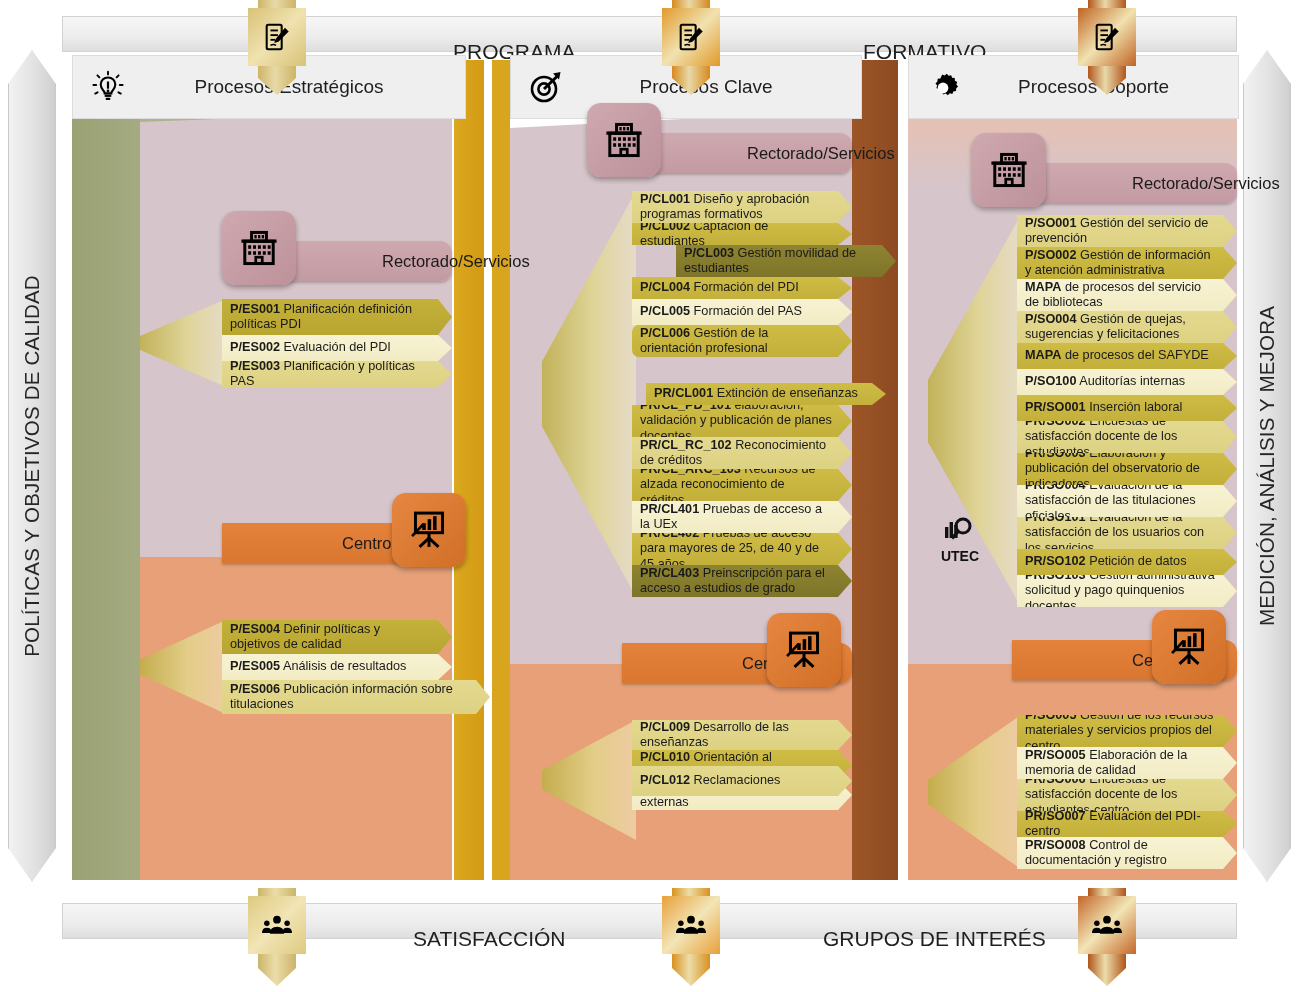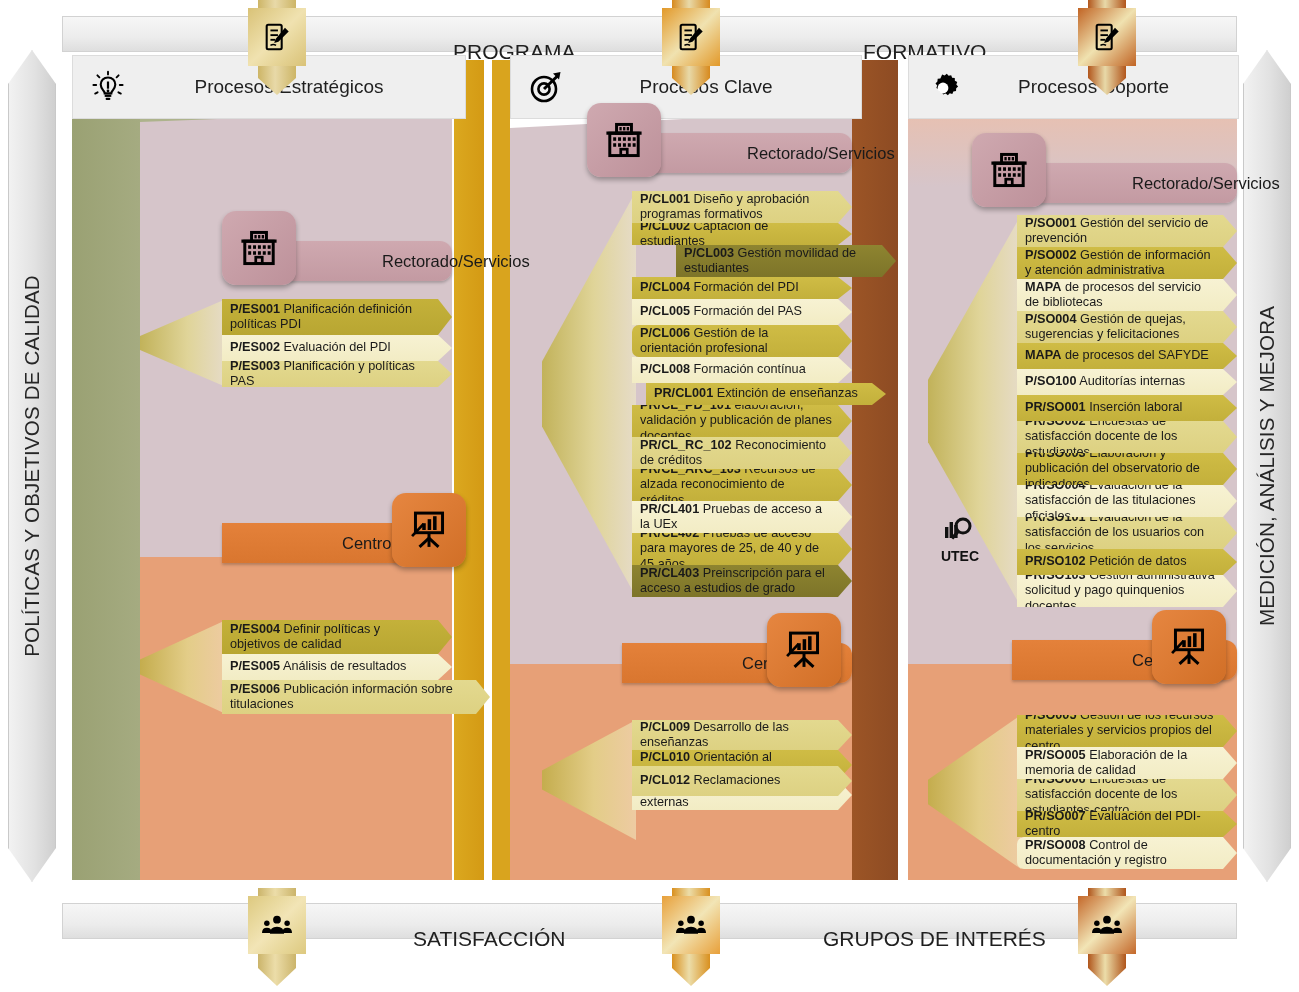--- a/index.html
+++ b/index.html
@@ -235,23 +235,20 @@
     </div>
     <div class="proc" style="left: 570px; width: 220px; top: 222px; height: 22px; background: linear-gradient(rgb(207, 188, 69), rgb(195, 176, 59));">
       <span class="ptxt"><span class="pcode">P/CL004</span> Formación del PDI</span>
     </div>
     <div class="proc" style="left: 570px; width: 220px; top: 244px; height: 26px; background: linear-gradient(rgb(247, 242, 211), rgb(242, 236, 196));">
       <span class="ptxt"><span class="pcode">P/CL005</span> Formación del PAS</span>
     </div>
     <div class="proc" style="left: 570px; width: 220px; top: 270px; height: 32px; background: linear-gradient(rgb(207, 188, 69), rgb(195, 176, 59)); border-radius: 7px;">
       <span class="ptxt"><span class="pcode">P/CL006</span> Gestión de la orientación profesional</span>
     </div>
-    <div class="proc" style="left: 570px; width: 220px; top: 302px; height: 26px; background: linear-gradient(rgb(247, 242, 211), rgb(242, 236, 196));">
-      <span class="ptxt"><span class="pcode">P/CL008</span> Formación contínua</span>
-    </div>
     <div class="proc" style="left: 584px; width: 240px; top: 328px; height: 22px; background: linear-gradient(rgb(207, 188, 69), rgb(195, 176, 59));">
       <span class="ptxt"><span class="pcode">PR/CL001</span> Extinción de enseñanzas</span>
     </div>
     <div class="proc" style="left: 570px; width: 220px; top: 350px; height: 32px; background: linear-gradient(rgb(207, 188, 69), rgb(195, 176, 59));">
       <span class="ptxt"><span class="pcode">PR/CL_PD_101</span> elaboración, validación y publicación de planes docentes</span>
     </div>
     <div class="proc" style="left: 570px; width: 220px; top: 382px; height: 32px; background: linear-gradient(rgb(227, 217, 143), rgb(221, 209, 130));">
       <span class="ptxt"><span class="pcode">PR/CL_RC_102</span> Reconocimiento de créditos</span>
     </div>
     <div class="proc" style="left: 570px; width: 220px; top: 414px; height: 32px; background: linear-gradient(rgb(207, 188, 69), rgb(195, 176, 59));">
@@ -385,21 +382,21 @@
     </div>
     <div class="proc" style="left: 955px; width: 220px; top: 692px; height: 32px; background: linear-gradient(rgb(247, 242, 211), rgb(242, 236, 196));">
       <span class="ptxt"><span class="pcode">PR/SO005</span> Elaboración de la memoria de calidad</span>
     </div>
     <div class="proc" style="left: 955px; width: 220px; top: 724px; height: 32px; background: linear-gradient(rgb(227, 217, 143), rgb(221, 209, 130));">
       <span class="ptxt"><span class="pcode">PR/SO006</span> Encuestas de satisfacción docente de los estudiantes-centro</span>
     </div>
     <div class="proc" style="left: 955px; width: 220px; top: 756px; height: 26px; background: linear-gradient(rgb(207, 188, 69), rgb(195, 176, 59));">
       <span class="ptxt"><span class="pcode">PR/SO007</span> Evaluación del PDI-centro</span>
     </div>
-    <div class="proc" style="left: 955px; width: 220px; top: 782px; height: 32px; background: linear-gradient(rgb(247, 242, 211), rgb(242, 236, 196)); border-radius: 7px;">
+    <div class="proc" style="left: 955px; width: 220px; top: 782px; height: 32px; background: linear-gradient(rgb(247, 242, 211), rgb(242, 236, 196));">
       <span class="ptxt"><span class="pcode">PR/SO008</span> Control de documentación y registro</span>
     </div>
     <div class="utec" style="left: 868px; top: 460px; width: 60px;">
       <span><svg viewBox="0 0 34 30">
           <g fill="#111">
             <rect x="2" y="12" width="3.4" height="11"></rect>
             <rect x="6.6" y="7" width="3.4" height="16"></rect>
             <rect x="11.2" y="10" width="3.4" height="13"></rect>
           </g>
           <circle cx="20" cy="11" r="7" fill="none" stroke="#111" stroke-width="3"></circle>

